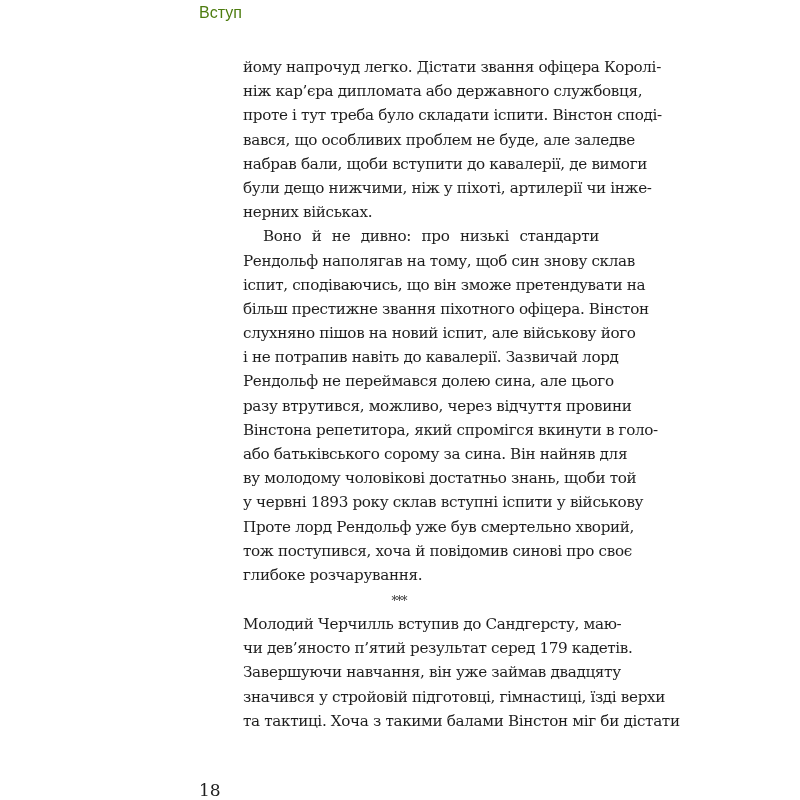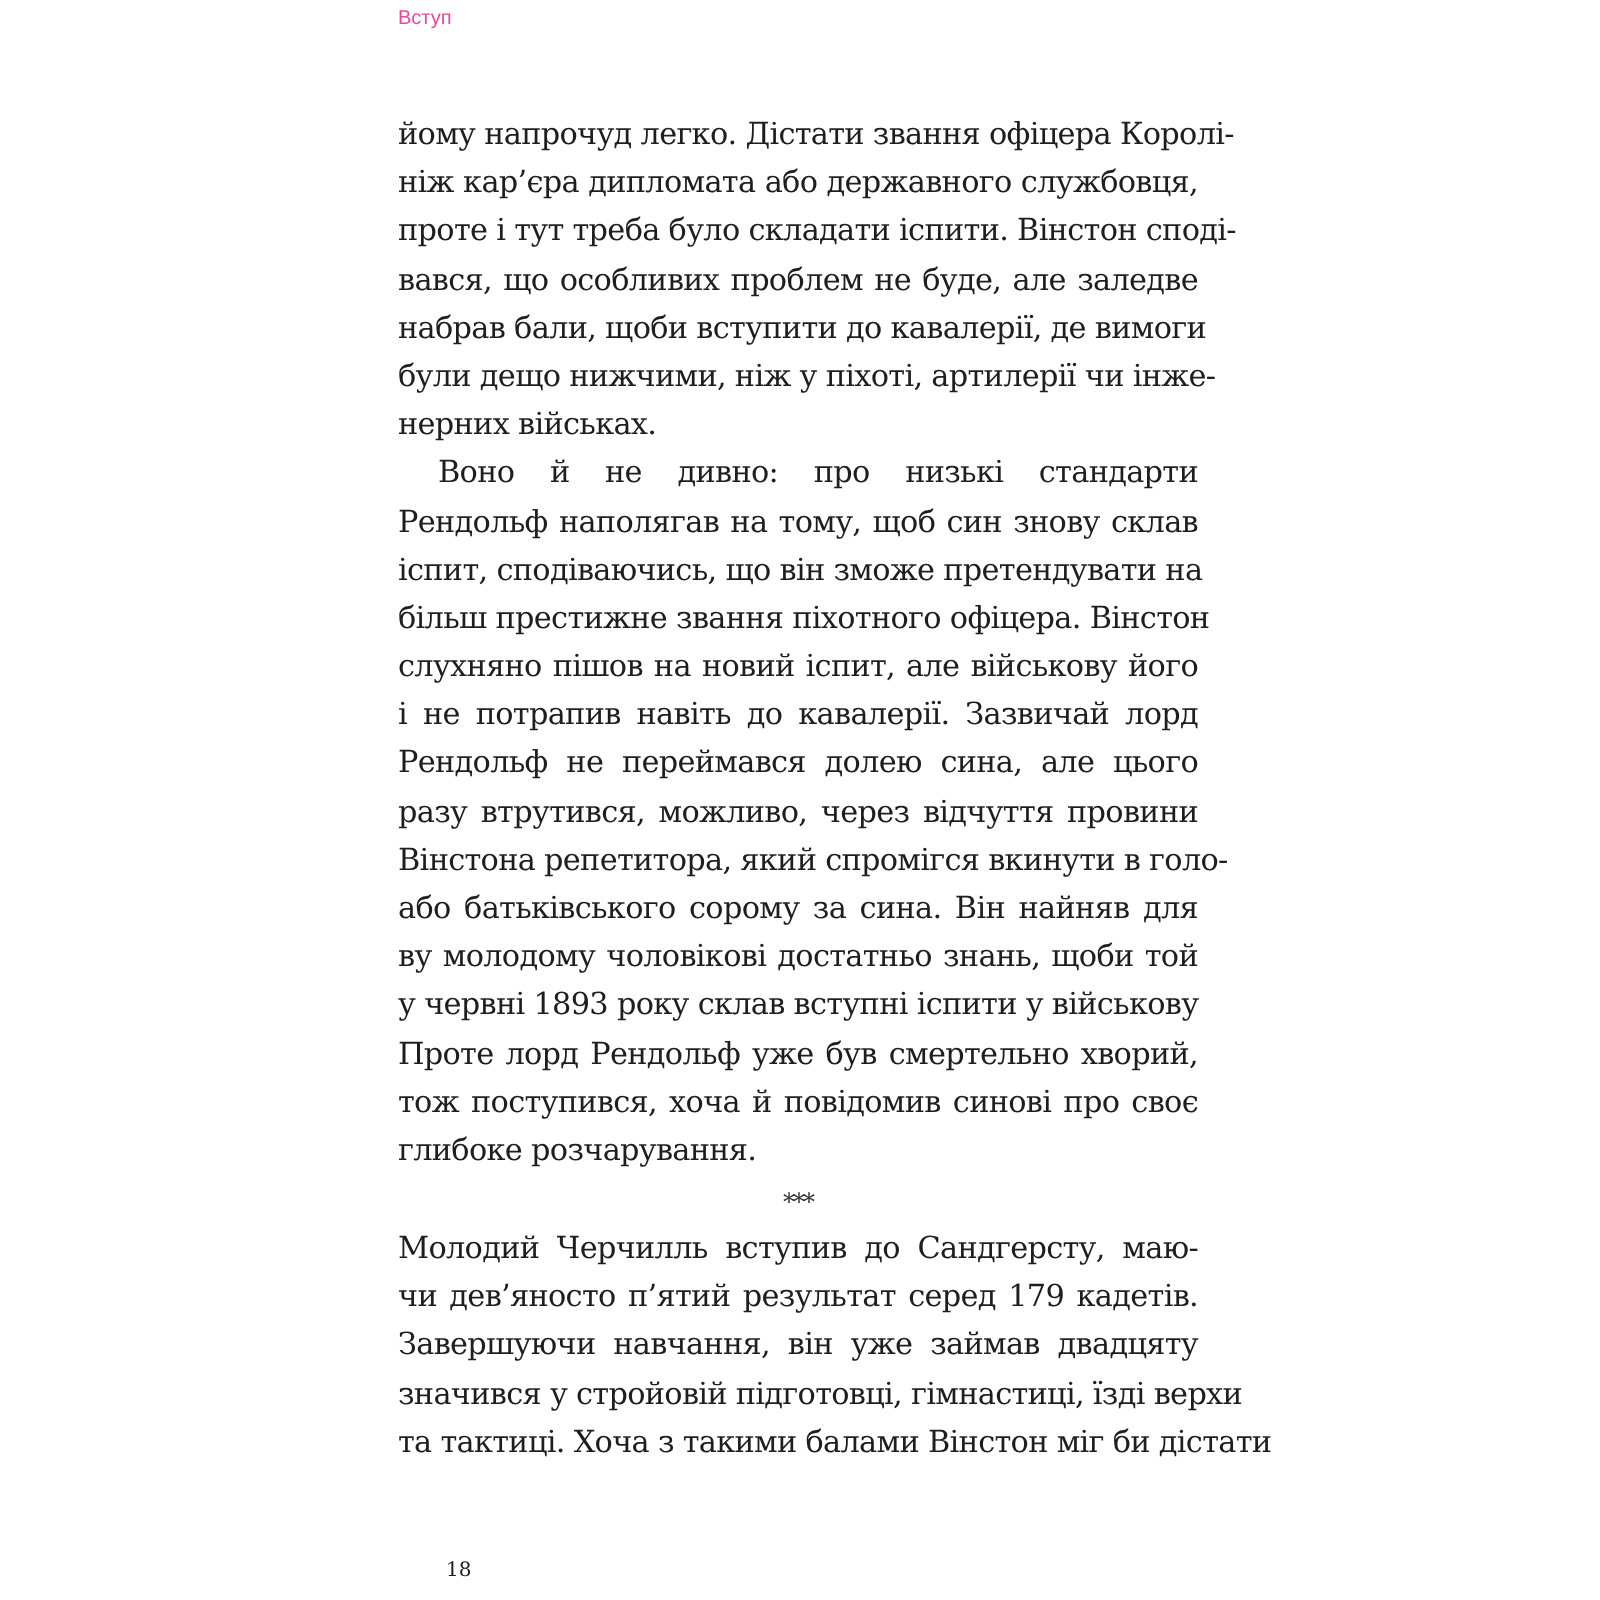--- a/index.html
+++ b/index.html
@@ -12,40 +12,41 @@
       height: 800px;
       position: relative;
       overflow: hidden;
       color: #1e1e1e;
     }
     .running-head {
       position: absolute;
       left: 199px;
       top: 4px;
       font-family: "Liberation Sans", "DejaVu Sans", sans-serif;
-      font-size: 10px;
-      color: #ec4899;
+      font-size: 16px;
+      color: #4d7c0f;
     }
     .text-block {
       position: absolute;
       left: 199px;
       width: 400px;
       font-family: "DejaVu Serif", "Liberation Serif", serif;
       font-size: 15.2px;
       line-height: 24.2px;
       color: #1e1e1e;
     }
     .line {
       display: block;
       white-space: nowrap;
       text-align: justify;
       text-align-last: justify;
       height: 24.2px;
       overflow: visible;
       letter-spacing: -0.35px;
+      margin-left: 44px;
     }
     .line.last {
       text-align-last: left;
     }
     .line.indent {
       padding-left: 20px;
       box-sizing: border-box;
     }
     .block-1 { top: 55px; }
     .block-2 { top: 612px; }
@@ -58,23 +59,22 @@
       font-family: "DejaVu Serif", serif;
       font-size: 12px;
       letter-spacing: -1px;
       color: #333;
     }
     .folio {
       position: absolute;
       left: 199px;
       top: 780px;
       font-family: "DejaVu Serif", "Liberation Serif", serif;
-      font-size: 10px;
+      font-size: 17px;
       color: #1e1e1e;
-      margin-left: 24px;
     }
   </style>
 </head>
 <body>
 
 <div class="running-head">Вступ</div>
 
 <div class="text-block block-1">
   <span class="line">йому напрочуд легко. Дістати звання офіцера Королі-</span>
   <span class="line">ніж кар’єра дипломата або державного службовця,</span>

